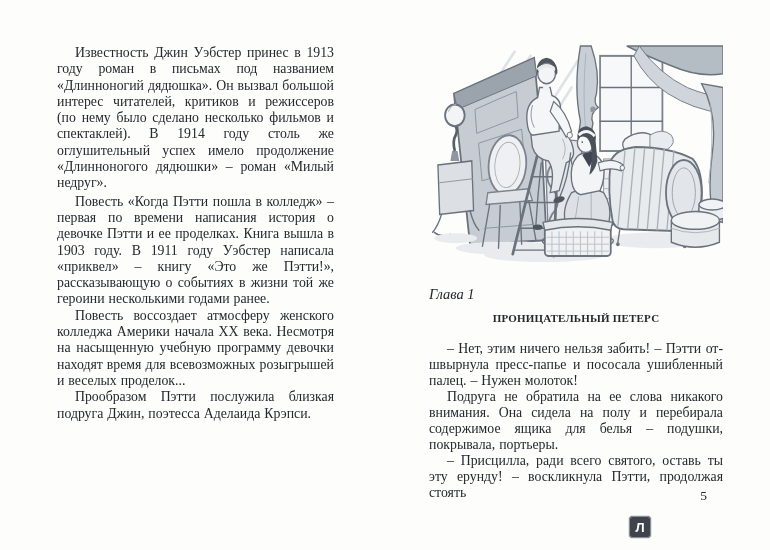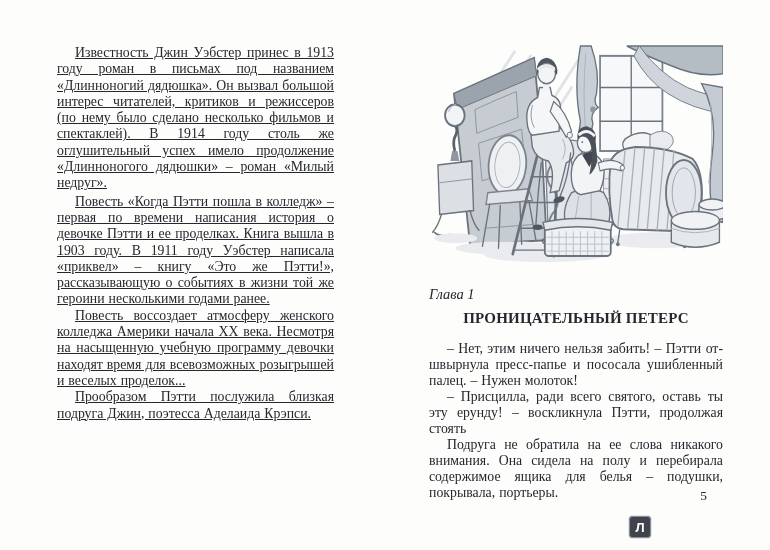--- a/index.html
+++ b/index.html
@@ -1,26 +1,26 @@
 <!DOCTYPE html>
 <html lang="ru"><head>
 <meta charset="utf-8">
 <style>
   html,body{margin:0;padding:0;background:#ffffff;}
   .stage{position:relative;width:770px;height:550px;background:#fdfdfc;overflow:hidden;
          font-family:"Liberation Serif","DejaVu Serif",serif;color:#24282d;}
   .page{position:absolute;}
-  .page-left{left:57px;top:45px;width:277px;text-decoration:underline;}
+  .page-left{left:57px;top:45px;width:277px;}
   .page-right{left:429px;top:44px;width:294px;}
   p.para{margin:0;font-size:13.8px;line-height:16.3px;text-align:justify;text-indent:18px;
          hyphens:manual;-webkit-hyphens:manual;word-spacing:0.5px;}
   p.gap-top{margin-top:2px;}
   .illus{width:294px;height:220px;overflow:hidden;}
   .chapter-label{margin-top:21px;text-align:left;font-style:italic;font-size:14.5px;line-height:18px;}
-  .chapter-title{margin:5px 0 0 0;text-align:center;font-size:15px;line-height:20px;font-weight:bold;
+  .chapter-title{margin:5px 0 0 0;text-align:center;font-size:11px;line-height:20px;font-weight:bold;
                  letter-spacing:0.2px;}
   .body-text{margin-top:13px;}
   .body-text p.para{line-height:16px;}
   .page-number{position:absolute;top:444px;right:16px;font-size:13.5px;}
   .logo{position:absolute;left:629px;top:516px;width:22px;height:22px;background:#3f444c;
         border-radius:4px;display:flex;align-items:center;justify-content:center;
         box-shadow:0 0 0 1px #e2e4e6, inset 0 0 0 1px #8b9097;}
   .logo span{color:#ffffff;font-family:"Liberation Sans","DejaVu Sans",sans-serif;
              font-weight:700;font-size:13px;line-height:1;}
   svg .ln{fill:none;stroke:#6a727c;stroke-width:1.5;stroke-linecap:round;stroke-linejoin:round;}
@@ -196,22 +196,22 @@
           <path d="M272 186 Q299 195 326 186" class="soft"></path>
         </g>
       </svg>
     </div>
 
     <div class="chapter-label">Глава 1</div>
     <h1 class="chapter-title">ПРОНИЦАТЕЛЬНЫЙ ПЕТЕРС</h1>
 
     <div class="body-text">
       <p class="para">– Нет, этим ничего нельзя забить! – Пэтти от­швырнула пресс-папье и пососала ушибленный палец. – Нужен молоток!</p>
+      <p class="para">Подруга не обратила на ее слова никакого вни­мания. Она сидела на полу и перебирала содер­жимое ящика для белья – подушки, покрывала, портьеры.</p>
       <p class="para">– Присцилла, ради всего святого, оставь ты эту ерунду! – воскликнула Пэтти, продолжая стоять</p>
-      <p class="para">Подруга не обратила на ее слова никакого вни­мания. Она сидела на полу и перебирала содер­жимое ящика для белья – подушки, покрывала, портьеры.</p>
     </div>
 
     <div class="page-number">5</div>
   </section>
 
   <div class="logo">
     <span>Л</span>
   </div>
 </div>
 

